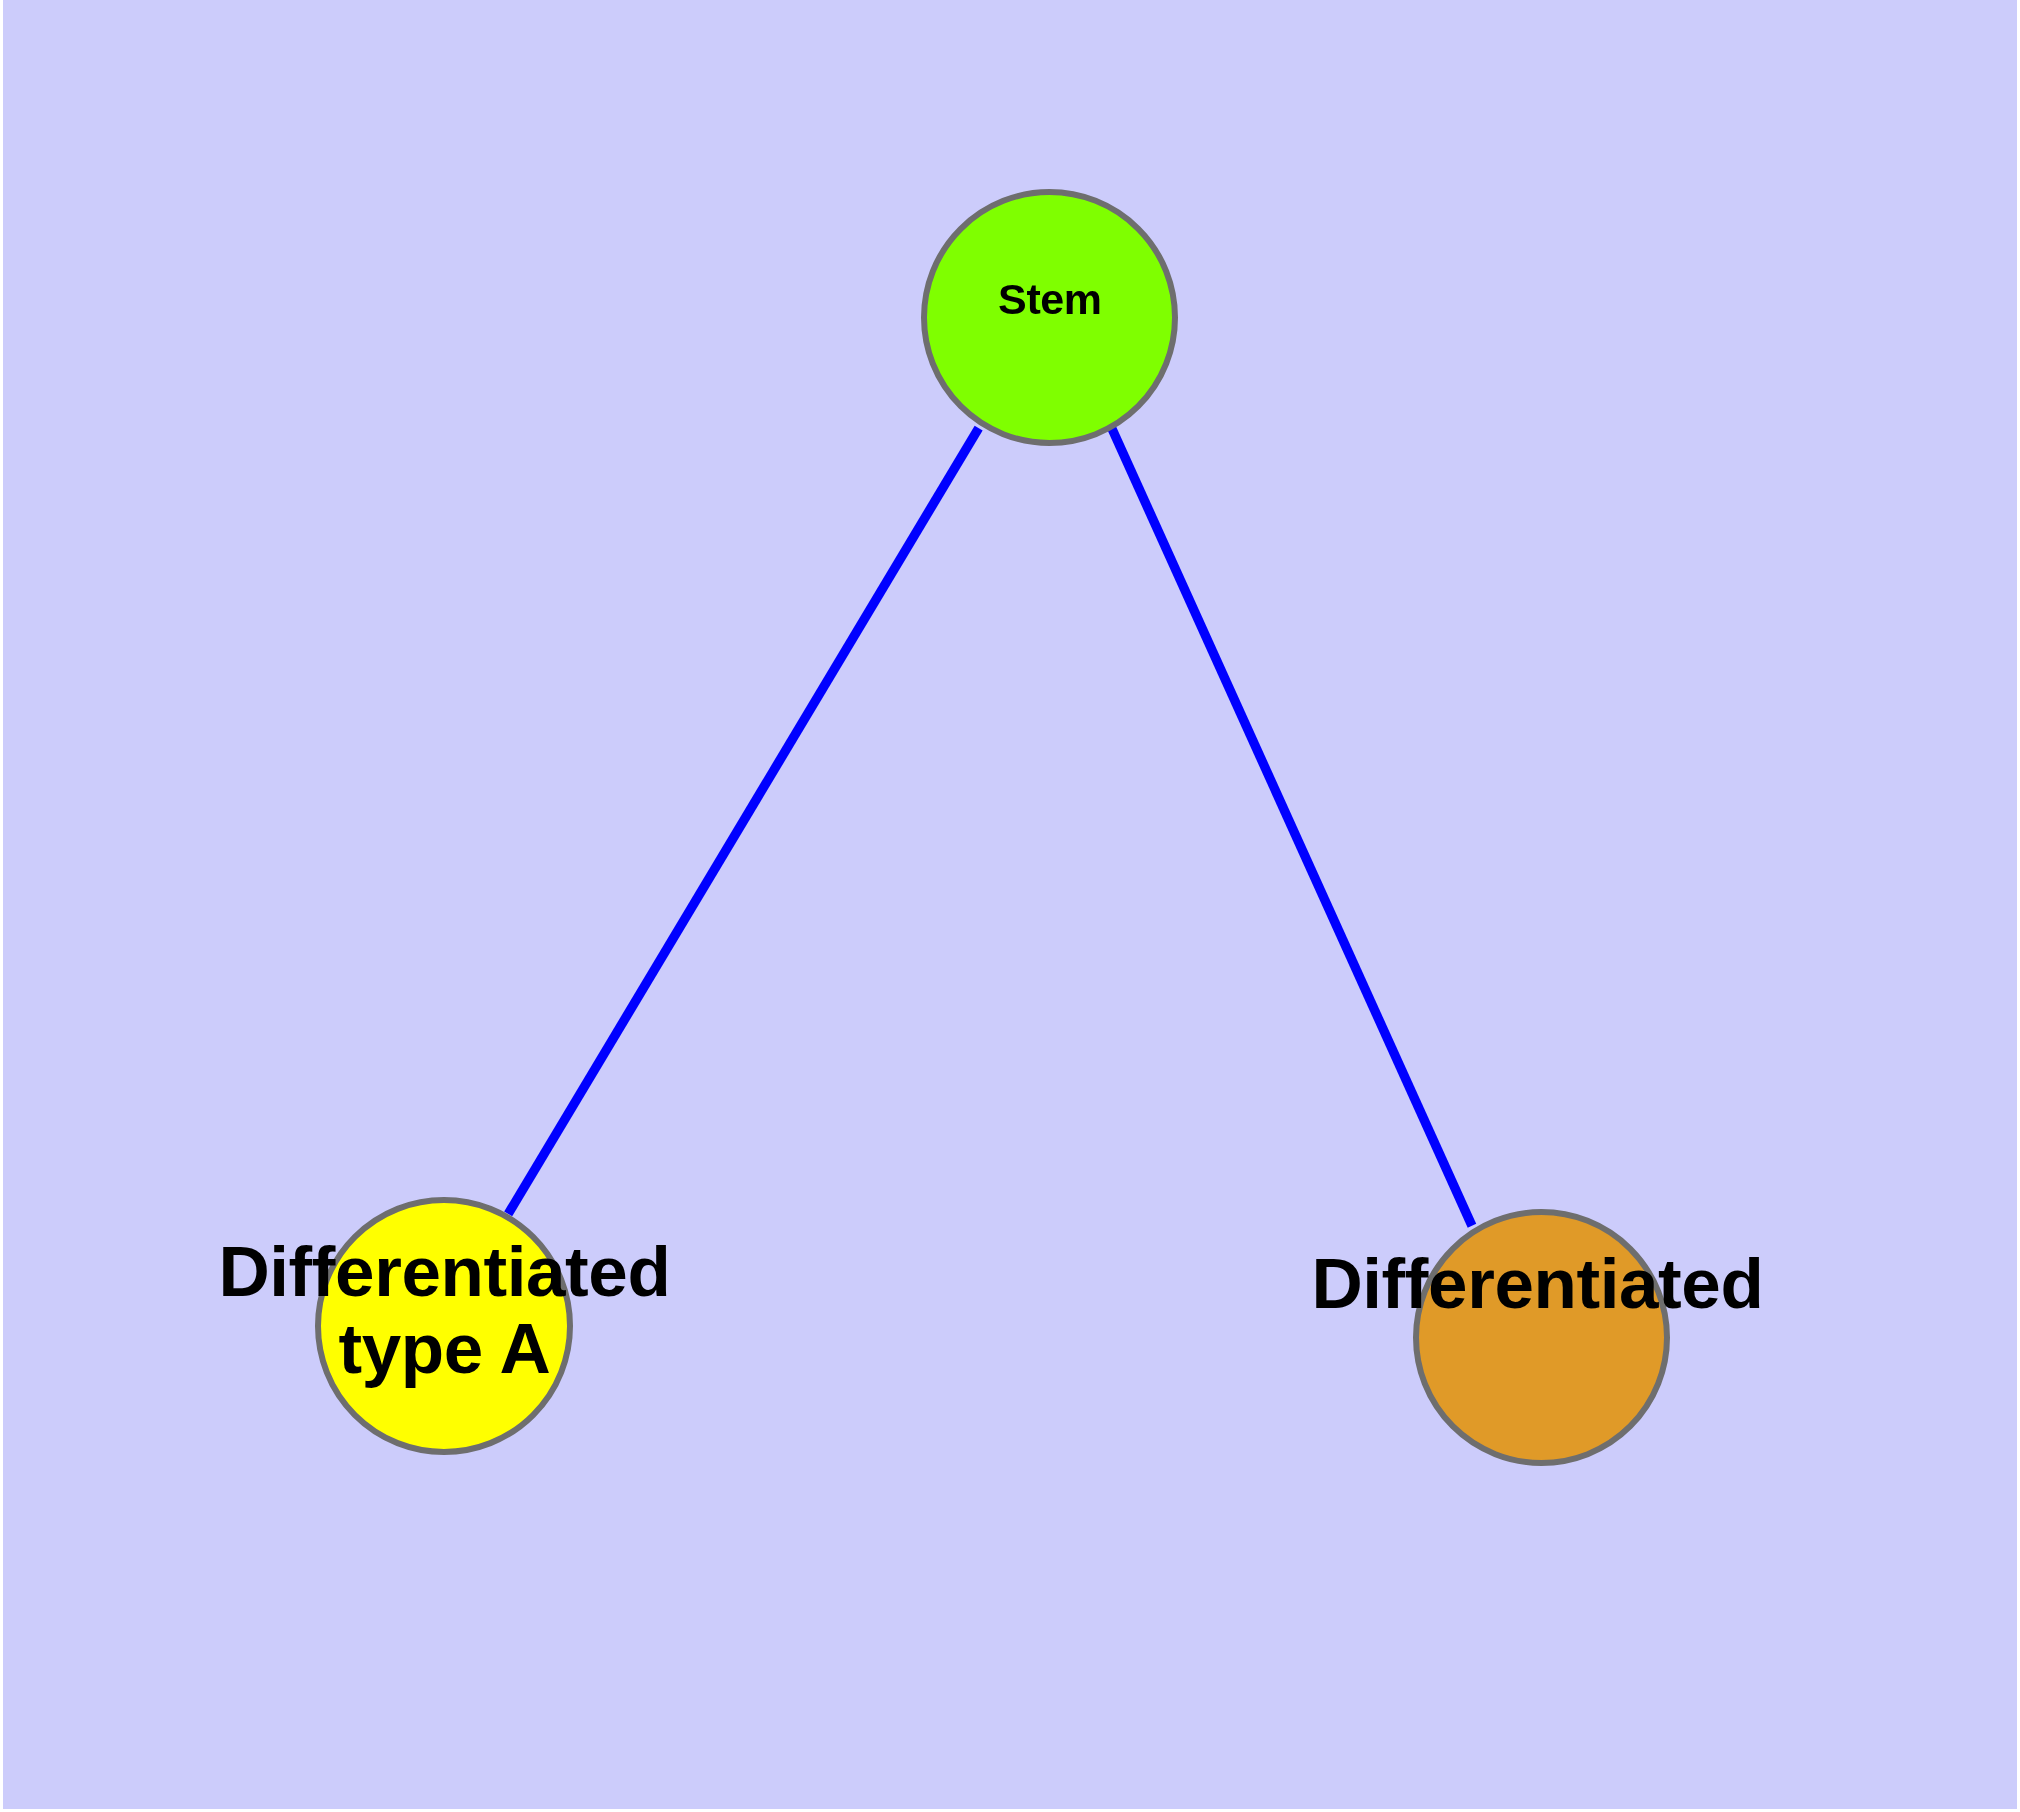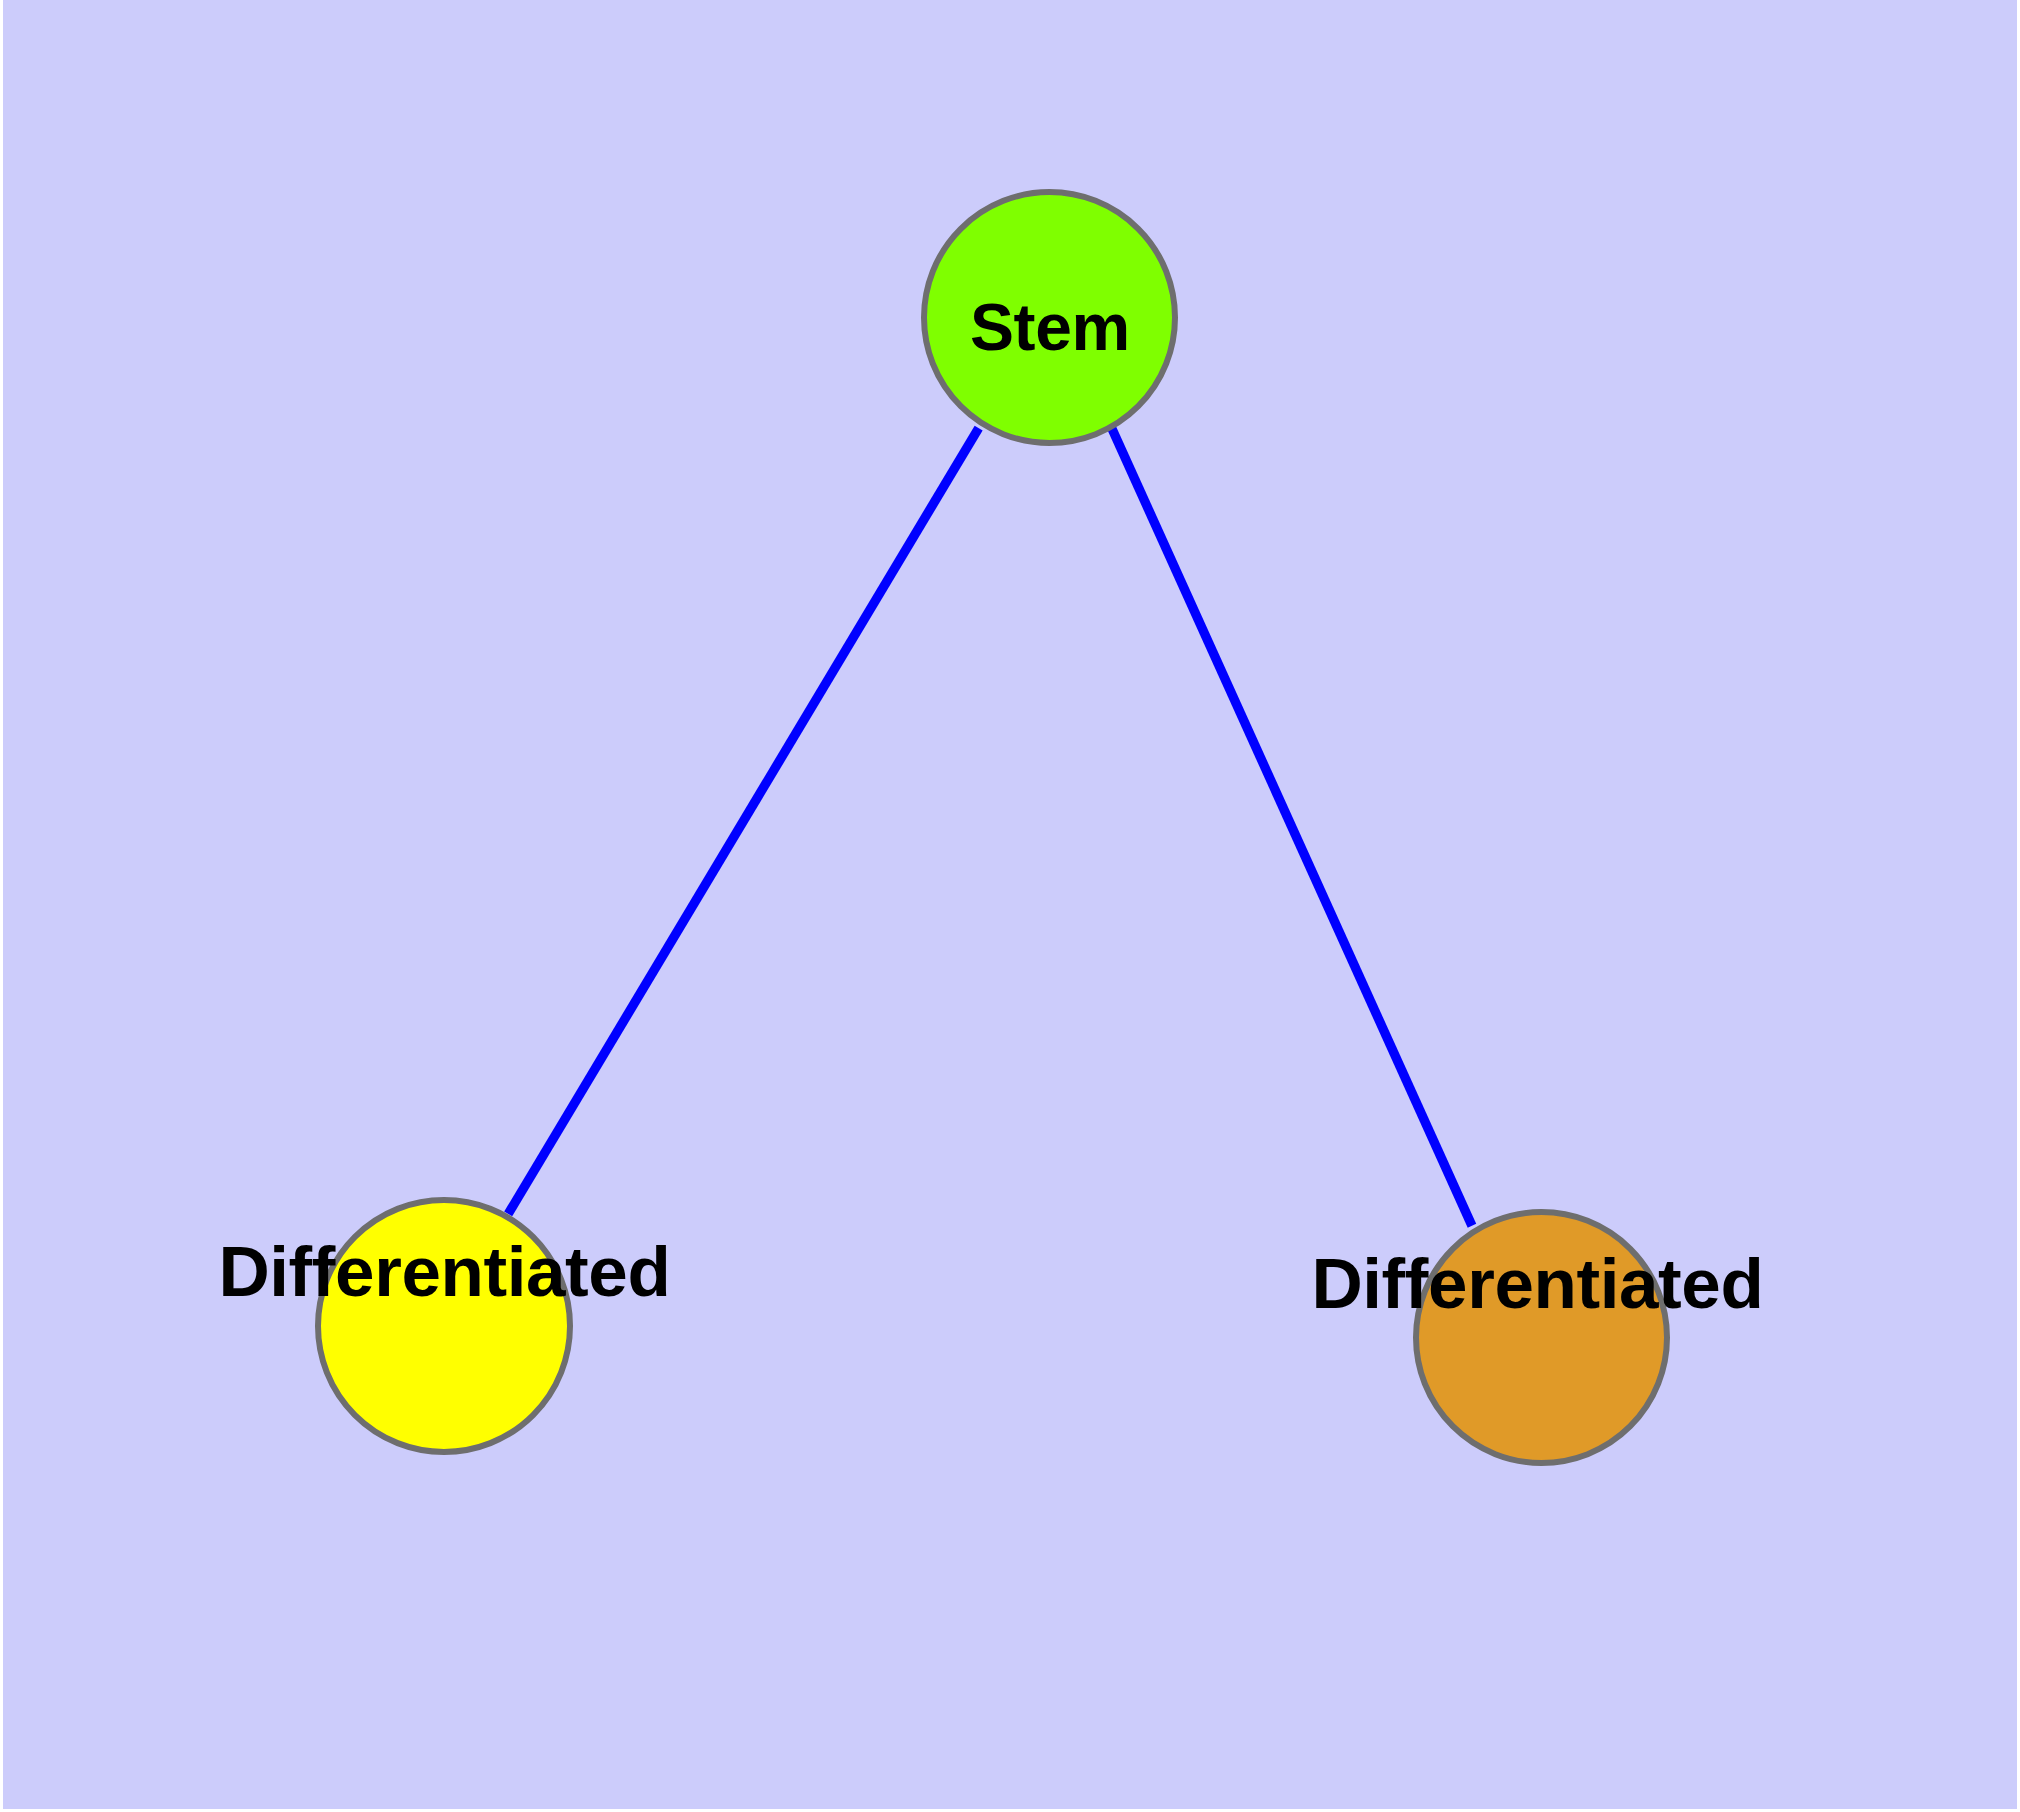--- a/index.html
+++ b/index.html
@@ -50,23 +50,23 @@
   
   #node-stem {
     left: 918px;
     top: 189px;
     width: 257px;
     height: 257px;
     background: #7fff00;
   }
   #label-stem {
     left: 792px;
-    top: 292px;
+    top: 276px;
     width: 509px;
-    font-size: 66px;
+    font-size: 43px;
   }
   
   #node-diff-a {
     left: 312px;
     top: 1197px;
     width: 258px;
     height: 258px;
     background: #ffff00;
   }
   #label-diff-a {
@@ -104,20 +104,21 @@
     <div class="node" id="node-stem"></div>
     <div class="node" id="node-diff-a"></div>
     <div class="node" id="node-diff-b"></div>
 
     <div class="node-label" id="label-stem">
       <div>Stem</div>
     </div>
 
     <div class="node-label" id="label-diff-a">
       <div>Differentiated</div>
+      <div>type A</div>
     </div>
 
     <div class="node-label" id="label-diff-b">
       <div>Differentiated</div>
     </div>
 
   </div>
 </div>
 
 

